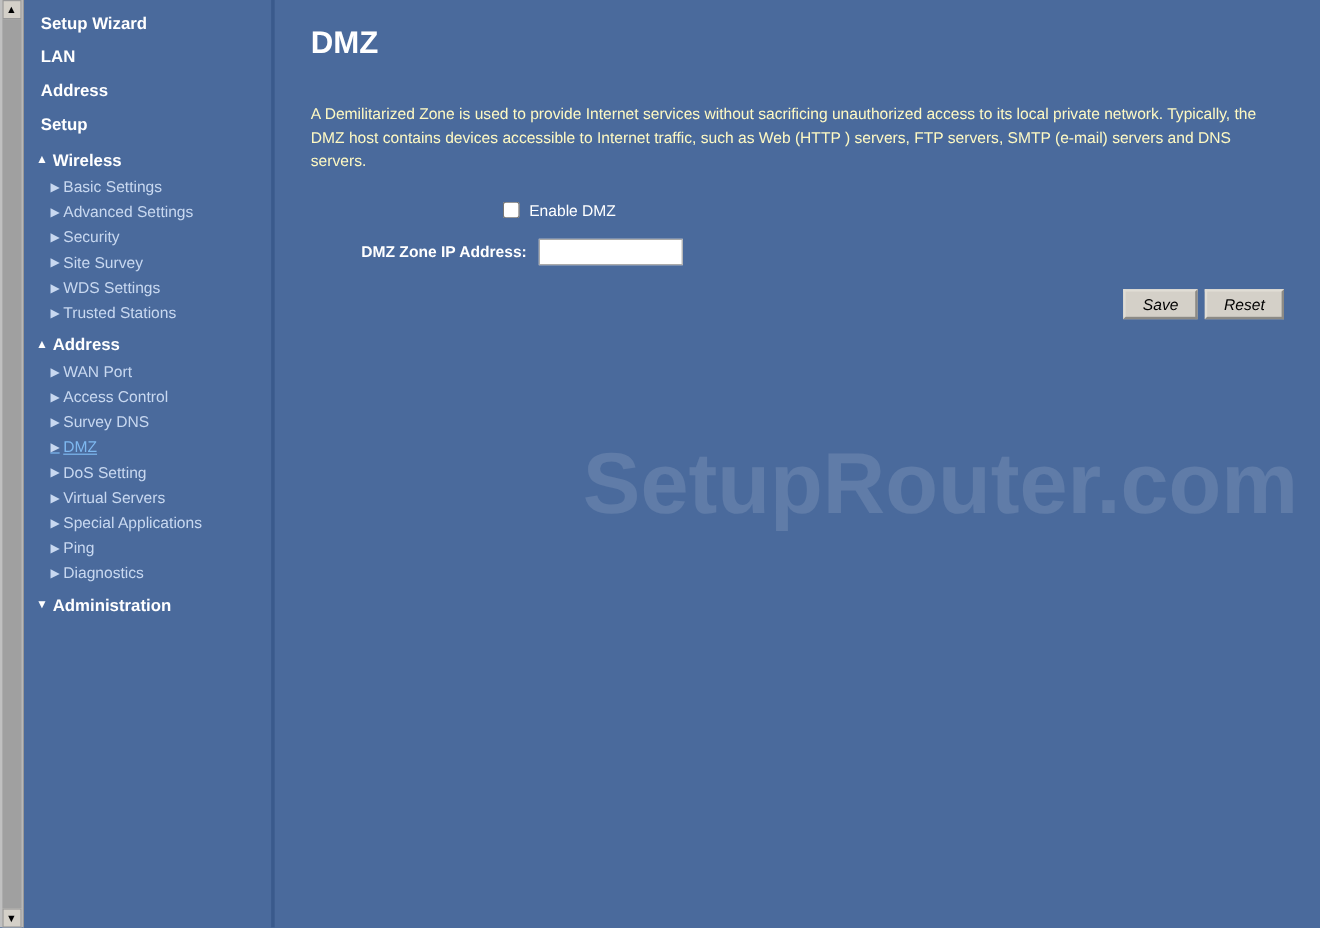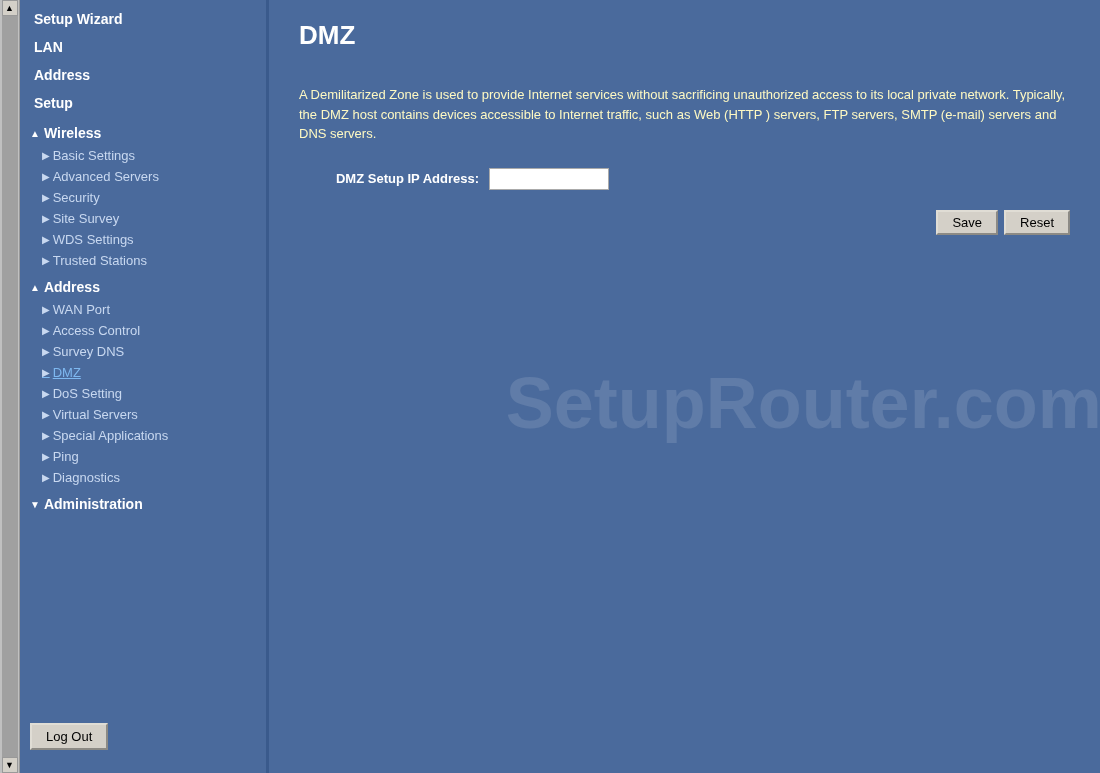--- a/index.html
+++ b/index.html
@@ -34,21 +34,21 @@
       font-size: 9px;
     }
     .scrollbar-track {
       flex: 1;
       width: 16px;
       background: #a0a0a0;
     }
 
     
     .sidebar {
-      width: 246px;
+      width: 206px;
       background: #4a6a9c;
       padding: 5px 0;
       display: flex;
       flex-direction: column;
       overflow: hidden;
     }
 
     .sidebar-item {
       color: #ffffff;
       padding: 6px 14px;
@@ -175,20 +175,21 @@
       margin-top: 20px;
     }
 
     .btn {
       padding: 3px 14px;
       background: #d4d0c8;
       border: 2px outset #e0ddd5;
       cursor: pointer;
       font-size: 13px;
       color: #000000;
+      font-style: italic;
     }
 
     
     .watermark {
       position: absolute;
       top: 50%;
       left: 50%;
       transform: translate(-30%, -30%);
       color: rgba(255,255,255,0.12);
       font-size: 72px;
@@ -234,21 +235,21 @@
   <div class="sidebar-section-header">
     <span class="arrow-down">▲</span>
     <span>Wireless</span>
   </div>
   <div class="sidebar-sub-item">
     <span class="arrow-right">▶</span>
     <span>Basic Settings</span>
   </div>
   <div class="sidebar-sub-item">
     <span class="arrow-right">▶</span>
-    <span>Advanced Servers</span>
+    <span>Advanced Settings</span>
   </div>
   <div class="sidebar-sub-item">
     <span class="arrow-right">▶</span>
     <span>Security</span>
   </div>
   <div class="sidebar-sub-item">
     <span class="arrow-right">▶</span>
     <span>Site Survey</span>
   </div>
   <div class="sidebar-sub-item">
@@ -299,41 +300,42 @@
   <div class="sidebar-sub-item">
     <span class="arrow-right">▶</span>
     <span>Diagnostics</span>
   </div>
 
   <div class="sidebar-section-header">
     <span class="arrow-down">▼</span>
     <span>Administration</span>
   </div>
 
-  <div class="sidebar-bottom">
-    <button class="logout-btn">Log Out</button>
-  </div>
 
 </div>
 
 <div class="sidebar-divider"></div>
 
 <div class="main-content">
 
   <div class="watermark">SetupRouter.com</div>
 
   <h1 class="page-title">DMZ</h1>
 
   <p class="description-text">A Demilitarized Zone is used to provide Internet services without sacrificing unauthorized access to its local private network. Typically, the DMZ host contains devices accessible to Internet traffic, such as Web (HTTP ) servers, FTP servers, SMTP (e-mail) servers and DNS servers.</p>
 
   <div class="form-section">
 
+    <div class="enable-dmz-row">
+      <input type="checkbox" class="enable-checkbox" style="">
+      <label class="enable-dmz-label">Enable DMZ</label>
+    </div>
 
     <div class="dmz-host-row">
-      <span class="dmz-host-label">DMZ Setup IP Address:</span>
+      <span class="dmz-host-label">DMZ Zone IP Address:</span>
       <input type="text" class="dmz-host-input" value="" style="">
     </div>
 
   </div>
 
   <div class="button-row">
     <button class="btn">Save</button>
     <button class="btn">Reset</button>
   </div>
 

